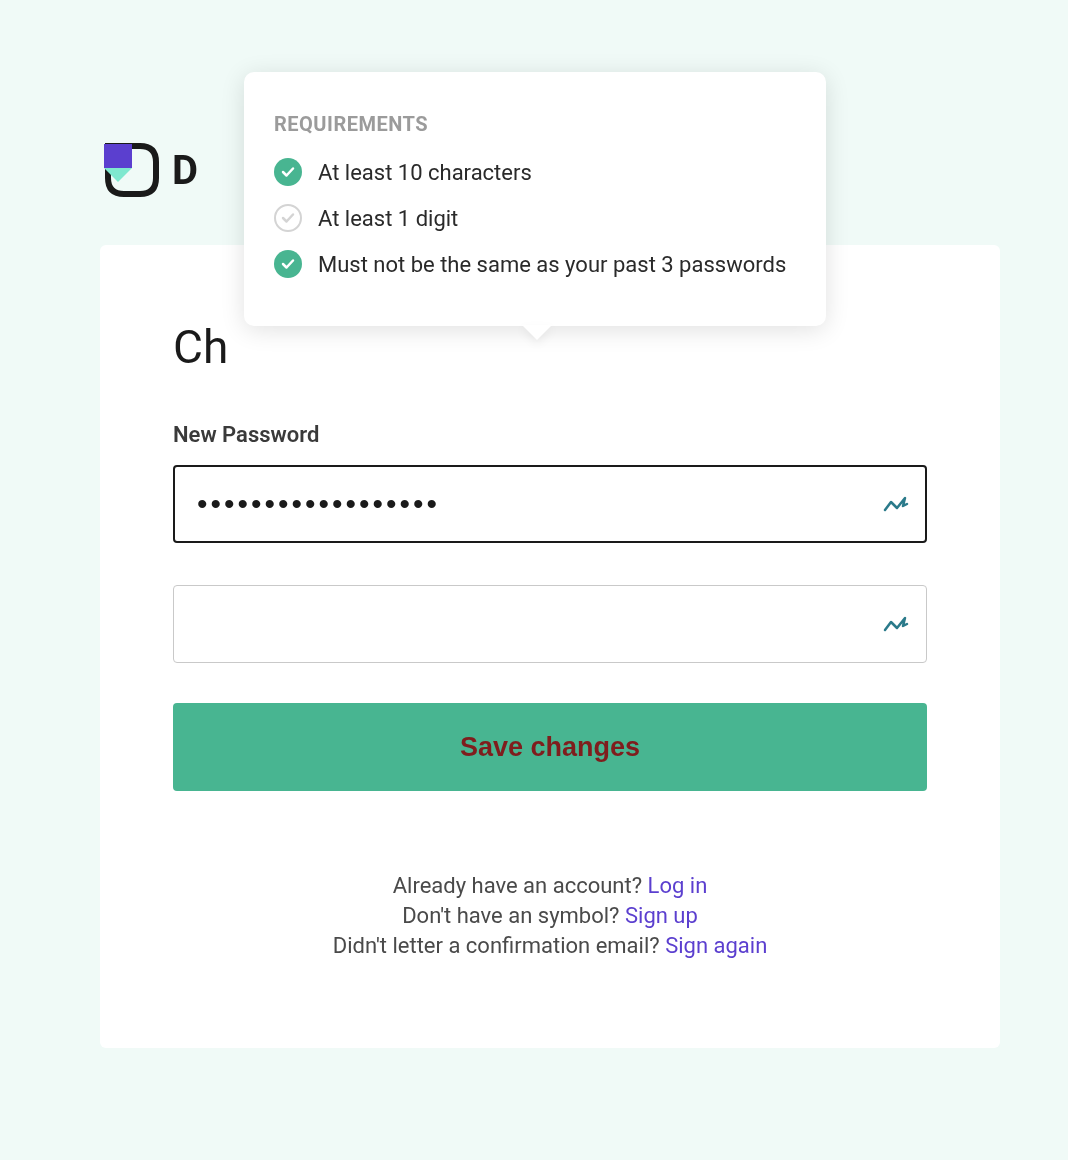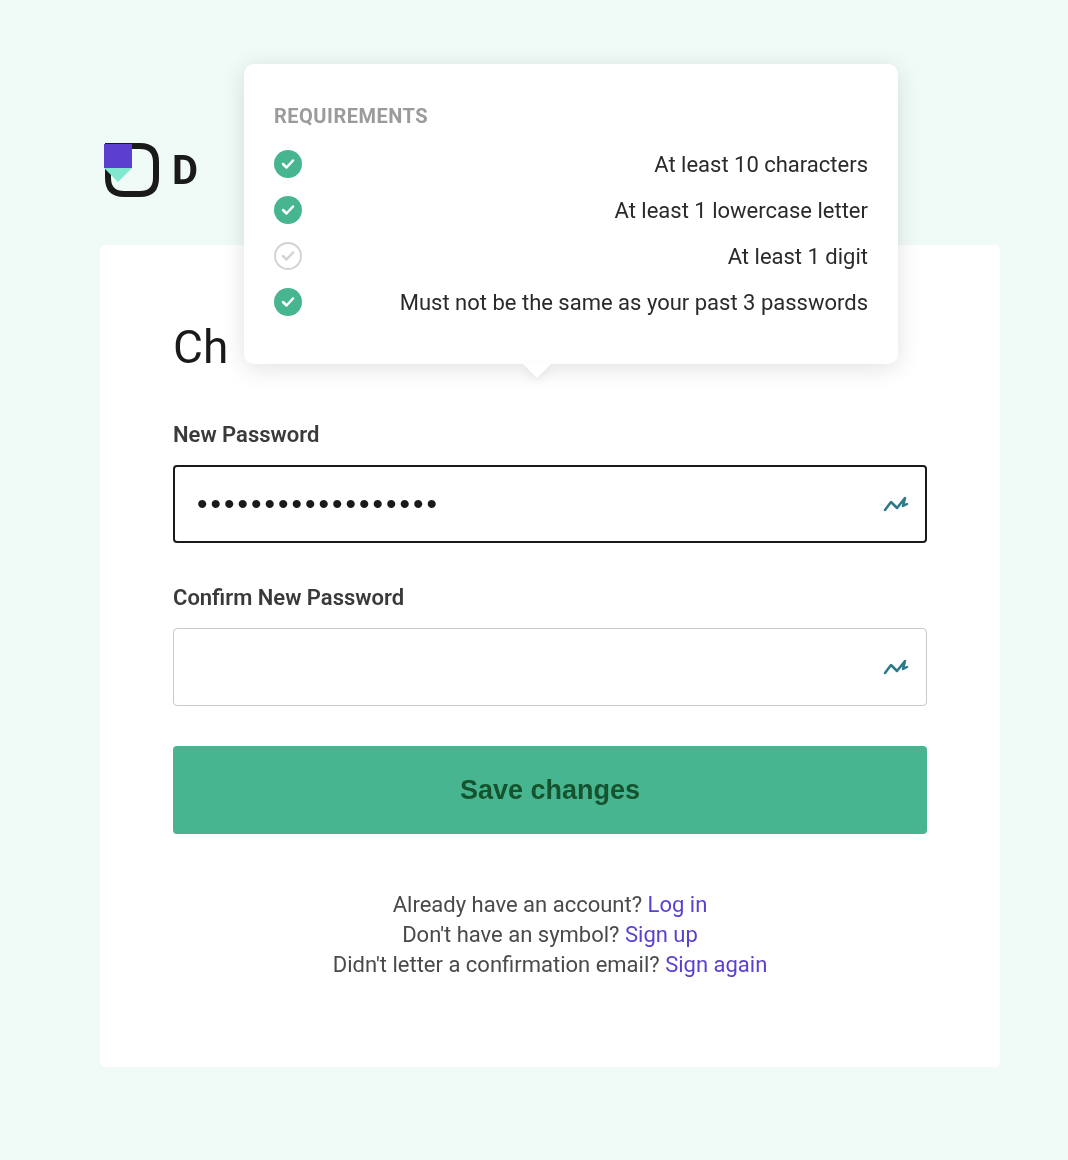--- a/index.html
+++ b/index.html
@@ -80,44 +80,44 @@
       transform: translateY(-50%);
       width: 28px;
       height: 28px;
     }
     .save-button {
       width: 100%;
       height: 88px;
       background: #48b591;
       border: none;
       border-radius: 4px;
-      color: #14532d;
+      color: #7f1d1d;
       font-size: 27px;
       font-weight: 700;
       cursor: pointer;
     }
     .footer-links {
-      margin-top: 58px;
+      margin-top: 82px;
       text-align: center;
     }
     .footer-line {
       font-size: 22px;
       color: #4a4a4a;
       margin-bottom: 5px;
     }
     .footer-link {
       color: #5b3fcf;
       text-decoration: none;
       cursor: pointer;
     }
     .tooltip {
       position: absolute;
-      top: 64px;
+      top: 72px;
       left: 244px;
-      width: 654px;
+      width: 582px;
       background: #ffffff;
       border-radius: 10px;
       box-shadow: 0 4px 24px rgba(0,0,0,0.12);
       padding: 40px 30px 36px 30px;
       z-index: 10;
     }
     .tooltip::after {
       content: '';
       position: absolute;
       bottom: -14px;
@@ -134,21 +134,20 @@
       font-weight: 700;
       color: #9b9b9b;
       letter-spacing: 0.5px;
       margin-bottom: 22px;
     }
     .requirement {
       display: flex;
       align-items: center;
       gap: 16px;
       margin-bottom: 18px;
-      justify-content: space-between;
     }
     .requirement:last-child {
       margin-bottom: 12px;
     }
     .req-icon {
       width: 28px;
       height: 28px;
       border-radius: 50%;
       display: flex;
       align-items: center;
@@ -187,21 +186,20 @@
   <h1 class="card-title">Ch</h1>
 
   <div class="field-label">New Password</div>
   <div class="input-wrapper">
     <input type="text" class="password-input focused" value="••••••••••••••••••" style="">
     <svg class="input-icon" viewBox="0 0 28 28">
       <path d="M 4 20 L 10 12 L 16 18 L 24 8 L 22 16 L 26 14" fill="none" stroke="#2a7a8a" stroke-width="2.5" stroke-linecap="round" stroke-linejoin="round"></path>
     </svg>
   </div>
 
-  <div class="field-label">Confirm New Password</div>
   <div class="input-wrapper confirm">
     <input type="text" class="password-input" value="" style="">
     <svg class="input-icon" viewBox="0 0 28 28">
       <path d="M 4 20 L 10 12 L 16 18 L 24 8 L 22 16 L 26 14" fill="none" stroke="#2a7a8a" stroke-width="2.5" stroke-linecap="round" stroke-linejoin="round"></path>
     </svg>
   </div>
 
   <button class="save-button">Save changes</button>
 
   <div class="footer-links">
@@ -220,28 +218,20 @@
 <div class="tooltip">
   <div class="tooltip-title">REQUIREMENTS</div>
   <div id="requirements-list">
       <div class="requirement">
         <div class="req-icon met">
           <svg class="check-svg" viewBox="0 0 16 16">
             <path d="M 3 8 L 6.5 11.5 L 13 4.5" fill="none" stroke="#ffffff" stroke-width="2.5" stroke-linecap="round" stroke-linejoin="round"></path>
           </svg>
         </div>
         <div class="req-text">At least 10 characters</div>
-      </div>
-      <div class="requirement">
-        <div class="req-icon met">
-          <svg class="check-svg" viewBox="0 0 16 16">
-            <path d="M 3 8 L 6.5 11.5 L 13 4.5" fill="none" stroke="#ffffff" stroke-width="2.5" stroke-linecap="round" stroke-linejoin="round"></path>
-          </svg>
-        </div>
-        <div class="req-text">At least 1 lowercase letter</div>
       </div>
       <div class="requirement">
         <div class="req-icon unmet">
           <svg class="check-svg" viewBox="0 0 16 16">
             <path d="M 3 8 L 6.5 11.5 L 13 4.5" fill="none" stroke="#d4d4d4" stroke-width="2.5" stroke-linecap="round" stroke-linejoin="round"></path>
           </svg>
         </div>
         <div class="req-text">At least 1 digit</div>
       </div>
       <div class="requirement">

